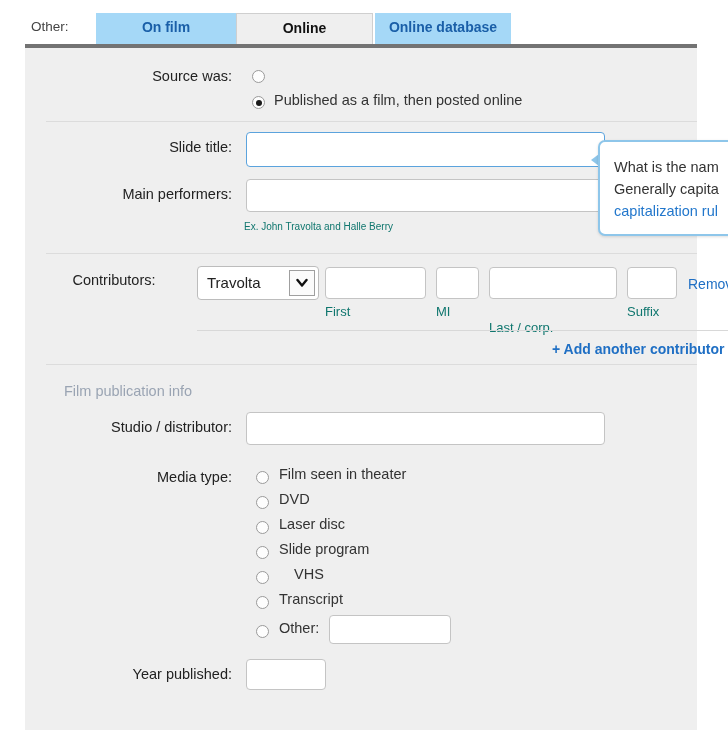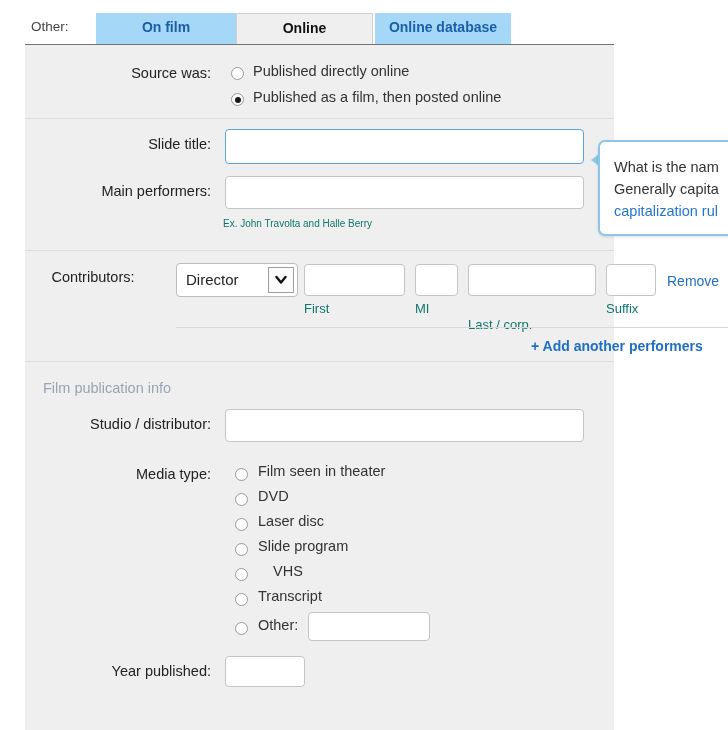--- a/index.html
+++ b/index.html
@@ -59,25 +59,26 @@
   }
   .tab-onfilm   { left: 96px;  width: 140px; }
   .tab-online   { left: 236px; width: 137px; }
   .tab-onlinedb { left: 375px; width: 136px; }
 
   
   .panel {
     position: absolute;
     left: 25px;
     top: 44px;
-    width: 589px;
+    width: 672px;
     height: 686px;
     background: #efefef;
-    border-top: 1px solid #737373;
-    box-sizing: border-box;
+    border-top: 4px solid #737373;
+    box-sizing: border-box;
+    padding-left: 21px;
   }
   .panel-bg-left {
     position: absolute;
     left: 0;
     top: 44px;
     width: 25px;
     height: 686px;
     background: #ffffff;
   }
 
@@ -260,41 +261,40 @@
 </div>
 
 <div class="panel-bg-left"></div>
 
 <div class="panel">
 
   <div class="section" style="height:73px;">
     <span class="lbl" style="left:0px; top:20px; width:186px;">Source was:</span>
 
     <div class="radio" style="left:206px; top:22px;"></div>
-    <span class="radio-text" style="left:228px; top:18px;">Published directly online</span>
 
     <div class="radio checked" style="left:206px; top:48px;"></div>
     <span class="radio-text" style="left:228px; top:44px;">Published as a film, then posted online</span>
   </div>
 
   <div class="section" style="height:132px;">
     <span class="lbl" style="left:0px; top:17px; width:186px;">Slide title:</span>
     <input type="text" class="field-focus" style="left: 200px; top: 10px; width: 359px; height: 35px; position: absolute;" placeholder="" value="">
 
     <span class="lbl" style="left:0px; top:64px; width:186px;">Main performers:</span>
     <input type="text" style="left: 200px; top: 57px; width: 359px; height: 33px; position: absolute;" placeholder="">
 
     <span class="hint" style="left:198px; top:99px;">Ex. John Travolta and Halle Berry</span>
   </div>
 
   <div class="section" style="height:111px;">
     <span class="lbl" style="left:0px; top:18px; width:136px;text-align:center;">Contributors:</span>
 
     <div class="select-wrap" style="left:151px; top:12px;">
-      <span class="select-value">Director</span>
+      <span class="select-value">Travolta</span>
       <span class="select-btn">
         <svg width="12" height="10" viewBox="0 0 12 10" aria-hidden="true">
           <polyline points="1.5,2 6,7.5 10.5,2" fill="none" stroke="#111111" stroke-width="2.4" stroke-linecap="round" stroke-linejoin="round"></polyline>
         </svg>
       </span>
     </div>
 
     <input type="text" style="position: absolute; left: 279px; top: 13px; width: 101px; height: 32px;">
     <span class="minilabel" style="left:279px; top:50px;">First</span>
 
@@ -304,21 +304,21 @@
     <input type="text" style="position: absolute; left: 443px; top: 13px; width: 128px; height: 32px;">
     <span class="minilabel" style="left:443px; top:50px;margin-top:16px;">Last / corp.</span>
 
     <input type="text" style="position: absolute; left: 581px; top: 13px; width: 50px; height: 32px;">
     <span class="minilabel" style="left:581px; top:50px;">Suffix</span>
 
     <span class="link" style="left:642px; top:22px;">Remove</span>
 
     <div class="divline" style="left:151px; top:76px; width:552px;"></div>
 
-    <span class="link bold" style="left:506px; top:87px;">+ Add another performers</span>
+    <span class="link bold" style="left:506px; top:87px;">+ Add another contributor</span>
   </div>
 
   <div class="section" style="height:368px;">
     <span class="subhead" style="left:18px; top:18px;">Film publication info</span>
 
     <span class="lbl" style="left:0px; top:54px; width:186px;">Studio / distributor:</span>
     <input type="text" style="position: absolute; left: 200px; top: 47px; width: 359px; height: 33px;">
 
     <span class="lbl" style="left:0px; top:104px; width:186px;">Media type:</span>
 

